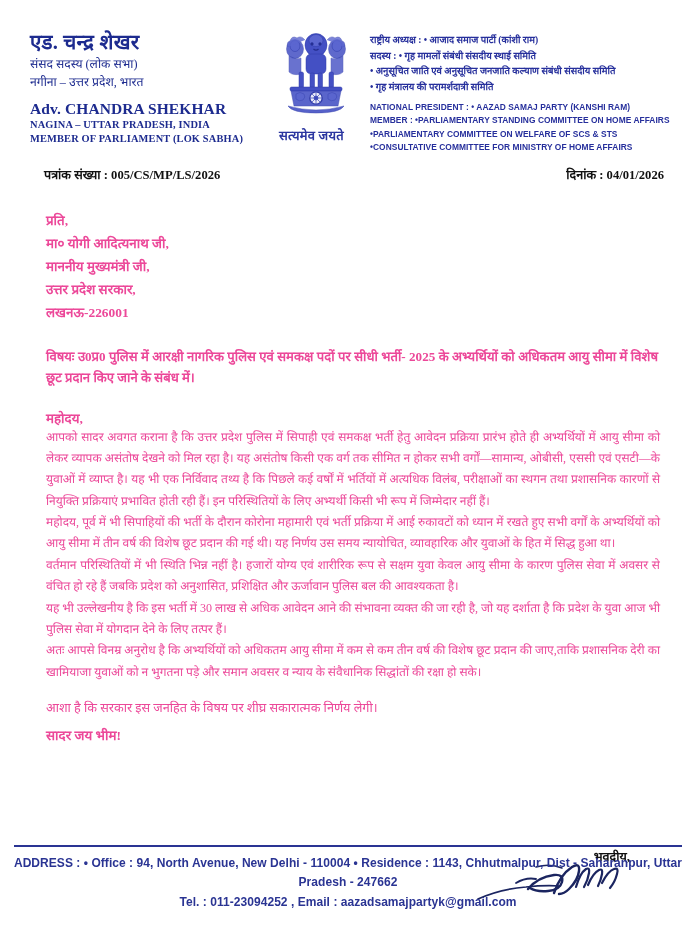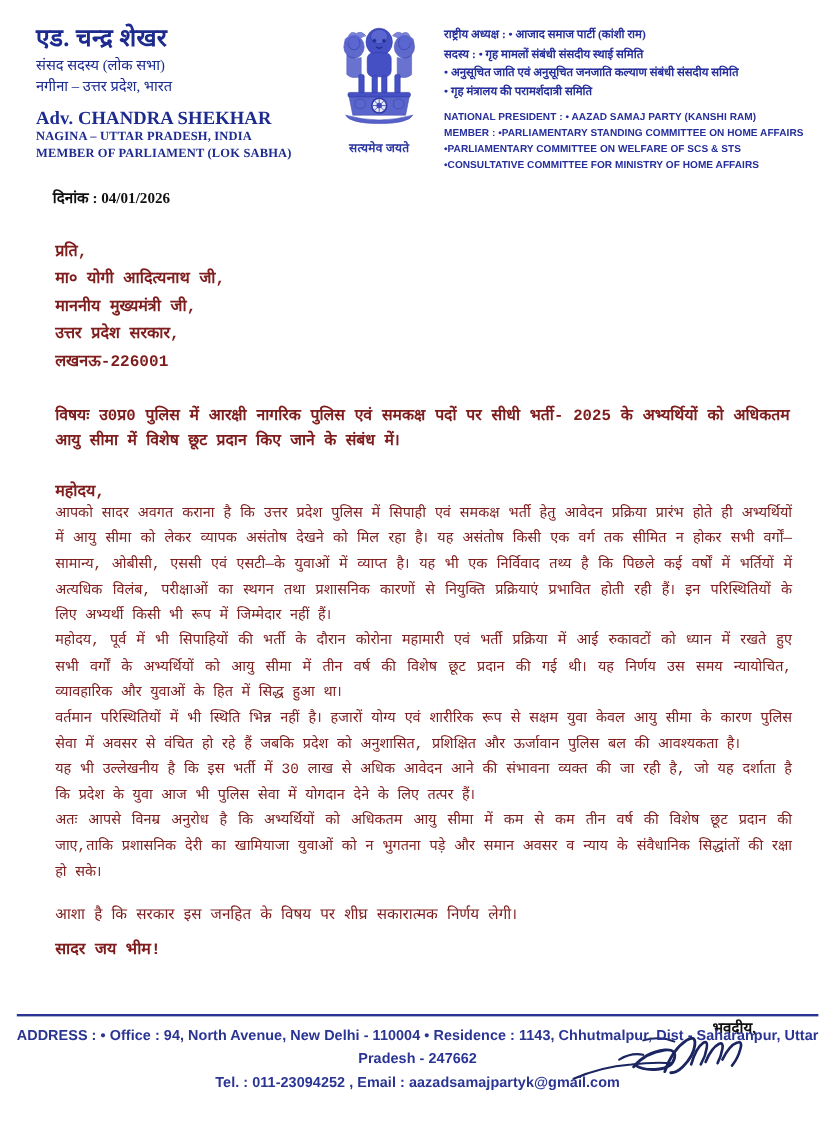--- a/index.html
+++ b/index.html
@@ -22,21 +22,21 @@
     height: 940px;
     box-sizing: border-box;
     padding: 0 26px;
   }
 
   
   .letterhead {
     display: flex;
     align-items: flex-start;
     justify-content: space-between;
-    padding-top: 20px;
+    padding-top: 30px;
     height: 122px;
   }
 
   .lh-left {
     width: 232px;
     padding-left: 4px;
   }
   .lh-name-hi {
     font-family: "Liberation Serif", "DejaVu Serif", serif;
     font-size: 20.5px;
@@ -72,23 +72,23 @@
 
   .lh-emblem {
     width: 92px;
     display: flex;
     justify-content: center;
     align-items: flex-start;
     padding-top: 2px;
   }
   .emblem-svg { display: block; }
   .emblem-caption {
-    text-align: center;
-    font-family: "Liberation Serif", "DejaVu Serif", serif;
-    font-size: 10px;
+    text-align: left;
+    font-family: "Liberation Serif", "DejaVu Serif", serif;
+    font-size: 13px;
     color: #2b36a0;
     font-weight: bold;
     margin-top: -2px;
     letter-spacing: 0.2px;
   }
 
   .lh-right {
     width: 300px;
     text-align: left;
     padding-top: 2px;
@@ -120,22 +120,22 @@
     font-size: 12.6px;
     font-weight: bold;
     color: #111;
     font-family: "Liberation Serif", "DejaVu Serif", serif;
   }
 
   
   .letter-body {
     padding: 0 8px 0 20px;
     margin-top: 26px;
-    font-family: Liberation Mono, monospace;
-    color: #7f1d1d;
+    font-family: Liberation Serif, serif;
+    color: #ec4899;
   }
   .addressee {
     font-size: 13.4px;
     line-height: 1.72;
     font-weight: bold;
   }
   .addressee div { white-space: pre; }
 
   .subject {
     margin-top: 22px;
@@ -301,20 +301,21 @@
         <div>NATIONAL PRESIDENT : • AAZAD SAMAJ PARTY (KANSHI RAM)</div>
         <div>MEMBER : •PARLIAMENTARY STANDING COMMITTEE ON HOME AFFAIRS</div>
         <div>•PARLIAMENTARY COMMITTEE ON WELFARE OF SCS &amp; STS</div>
         <div>•CONSULTATIVE COMMITTEE FOR MINISTRY OF HOME AFFAIRS</div>
       </div>
     </div>
 
   </div>
 
   <div class="refrow">
+    <span>पत्रांक संख्या : 005/CS/MP/LS/2026</span>
     <span>दिनांक : 04/01/2026</span>
   </div>
 
   <div class="letter-body">
 
     <div class="addressee">
       <div>प्रति,</div>
       <div>मा० योगी आदित्यनाथ जी,</div>
       <div>माननीय मुख्यमंत्री जी,</div>
       <div>उत्तर प्रदेश सरकार,</div>

